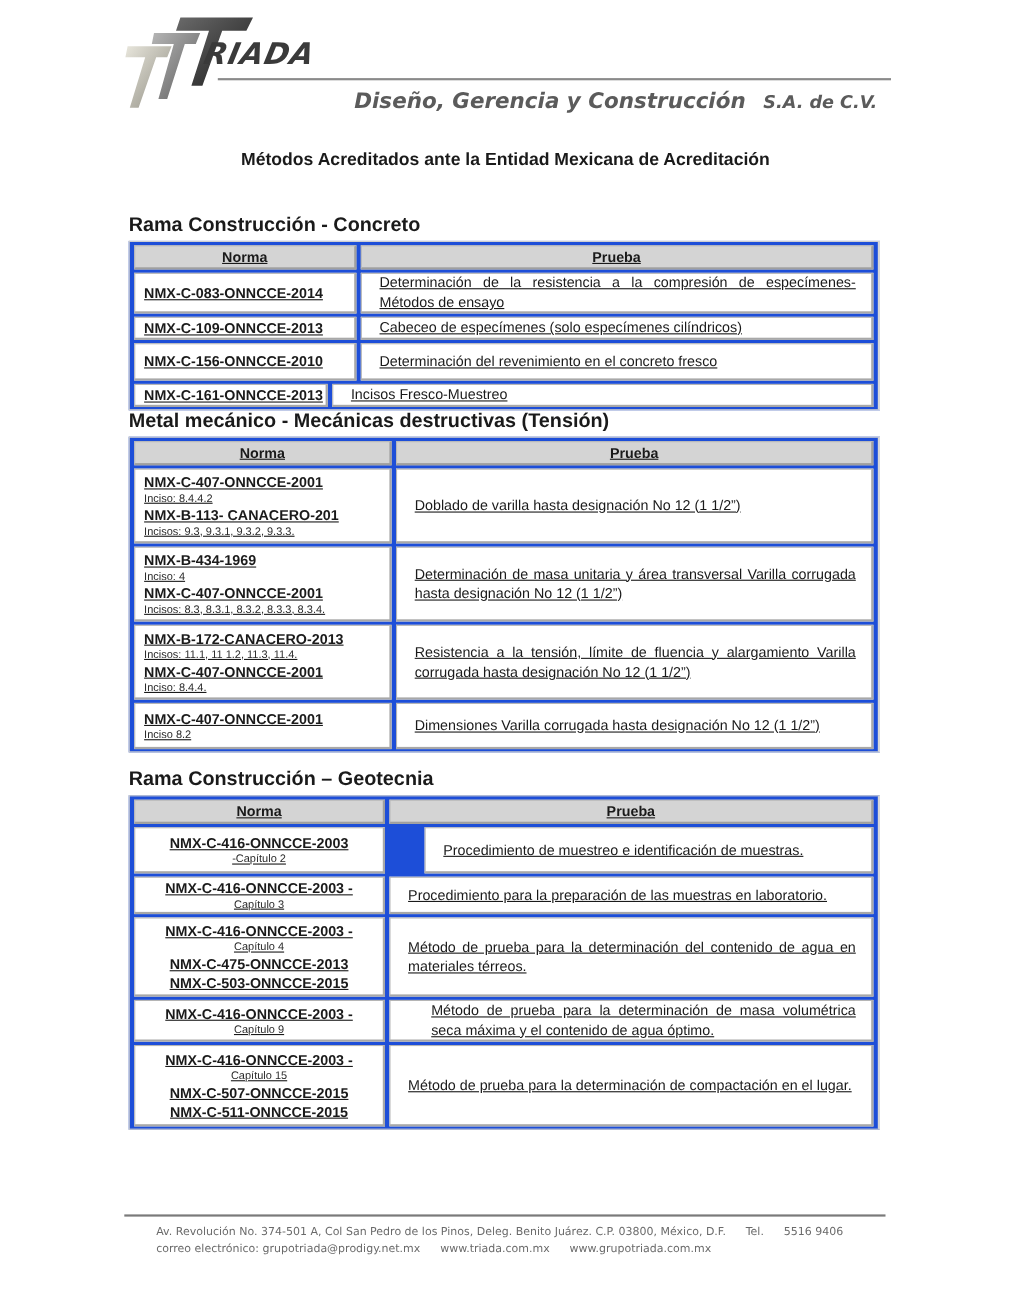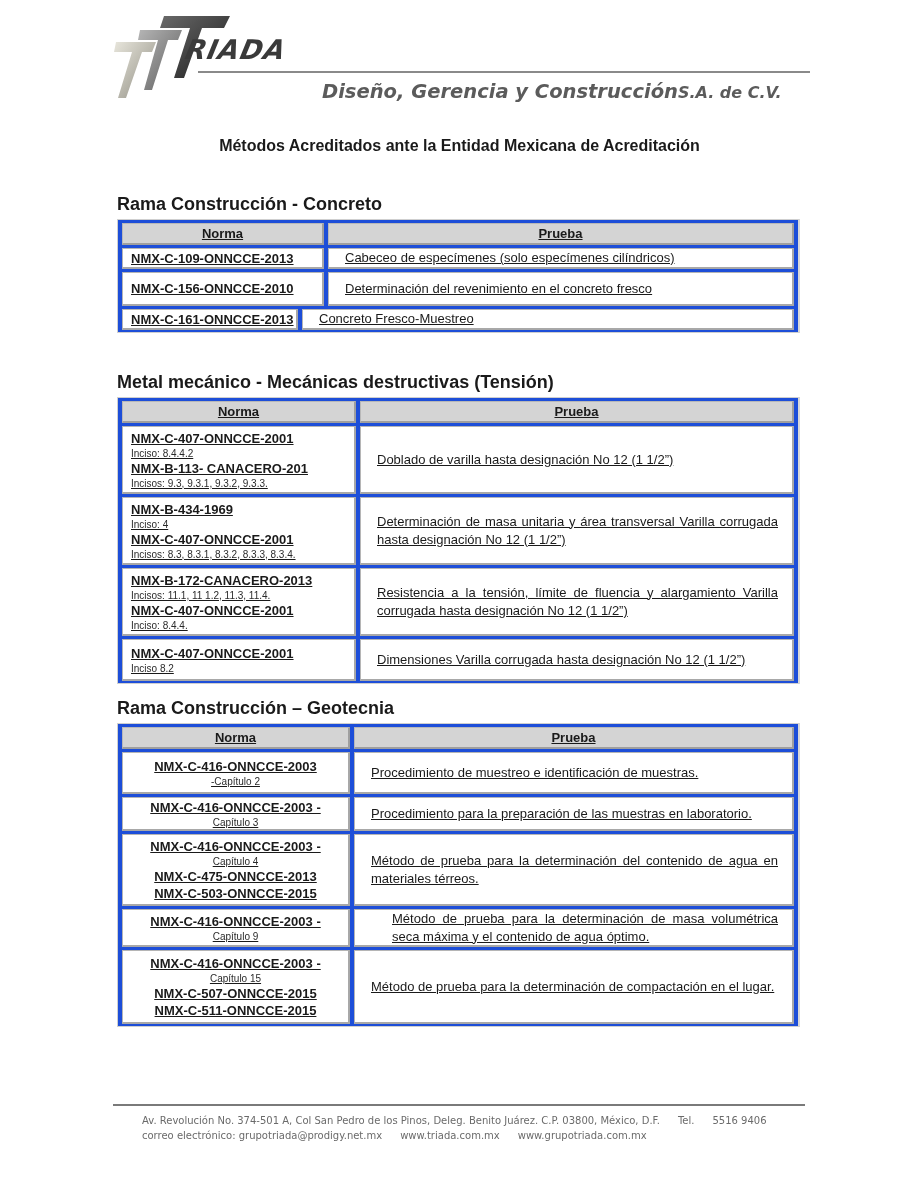--- a/index.html
+++ b/index.html
@@ -26,21 +26,21 @@
       position: absolute; left: 198px; top: 71px; width: 612px; height: 2px;
       background: #8a8a8a;
     }
     .tagline {
       position: absolute; left: 322px; top: 80px;
       font-family: "DejaVu Sans", sans-serif;
       font-weight: bold; font-style: italic;
       font-size: 19.5px; color: #5b5b5b;
       white-space: nowrap;
     }
-    .tagline .suffix { font-size: 16px; margin-left: 0; }
+    .tagline .suffix { font-size: 16px; margin-left: 16px; }
 
     
     .doc-title {
       position: absolute; left: 0; width: 919px; top: 137px;
       text-align: center; font-weight: bold; font-size: 16px; color: #1a1a1a;
     }
 
     
     .section-heading {
       position: absolute; left: 117px;
@@ -124,20 +124,28 @@
 </div>
 
 <div class="doc-title">Métodos Acreditados ante la Entidad Mexicana de Acreditación</div>
 
 <div class="section-heading" style="top:194px;">Rama Construcción - Concreto</div>
 <div class="table-frame" style="top:219px;">
   <div class="row hdr">
     <div class="cell" style="width:202px;">Norma</div>
     <div class="cell" style="flex:1;">Prueba</div>
   </div>
+  <div class="row" style="height:37px;">
+    <div class="cell norma-cell" style="width:202px;">
+      <div class="code">NMX-C-083-ONNCCE-2014</div>
+    </div>
+    <div class="cell prueba-cell" style="flex:1;">
+      <div class="prueba-text">Determinación de la resistencia  a la compresión de especímenes- Métodos de ensayo</div>
+    </div>
+  </div>
   <div class="row" style="height:21px;">
     <div class="cell norma-cell" style="width:202px;">
       <div class="code">NMX-C-109-ONNCCE-2013</div>
     </div>
     <div class="cell prueba-cell" style="flex:1;">
       <div class="prueba-text">Cabeceo de especímenes (solo especímenes cilíndricos)</div>
     </div>
   </div>
   <div class="row" style="height:34px;">
     <div class="cell norma-cell" style="width:202px;">
@@ -145,21 +153,21 @@
     </div>
     <div class="cell prueba-cell" style="flex:1;">
       <div class="prueba-text">Determinación del revenimiento en el concreto fresco</div>
     </div>
   </div>
   <div class="row" style="height:21px;">
     <div class="cell norma-cell" style="width:176px;">
       <div class="code">NMX-C-161-ONNCCE-2013</div>
     </div>
     <div class="cell prueba-cell" style="flex:1;">
-      <div class="prueba-text">Concreto Fresco-Muestreo</div>
+      <div class="prueba-text">Incisos Fresco-Muestreo</div>
     </div>
   </div>
 </div>
 
 <div class="section-heading" style="top:372px;">Metal mecánico - Mecánicas destructivas (Tensión)</div>
 <div class="table-frame" style="top:397px;">
   <div class="row hdr">
     <div class="cell" style="width:234px;">Norma</div>
     <div class="cell" style="flex:1;">Prueba</div>
   </div>
@@ -211,21 +219,21 @@
 <div class="table-frame" style="top:723px;">
   <div class="row hdr">
     <div class="cell" style="width:228px;">Norma</div>
     <div class="cell" style="flex:1;">Prueba</div>
   </div>
   <div class="row" style="height:42px;">
     <div class="cell norma-cell center" style="width:228px;">
       <div class="code">NMX-C-416-ONNCCE-2003</div>
       <div class="sub">-Capítulo 2</div>
     </div>
-    <div class="cell prueba-cell" style="flex:1;">
+    <div class="cell prueba-cell" style="flex:1;margin-left:32px;">
       <div class="prueba-text">Procedimiento de muestreo e identificación de muestras.</div>
     </div>
   </div>
   <div class="row" style="height:34px;">
     <div class="cell norma-cell center" style="width:228px;">
       <div class="code">NMX-C-416-ONNCCE-2003 -</div>
       <div class="sub">Capítulo 3</div>
     </div>
     <div class="cell prueba-cell" style="flex:1;">
       <div class="prueba-text">Procedimiento para la preparación de las muestras en laboratorio.</div>

